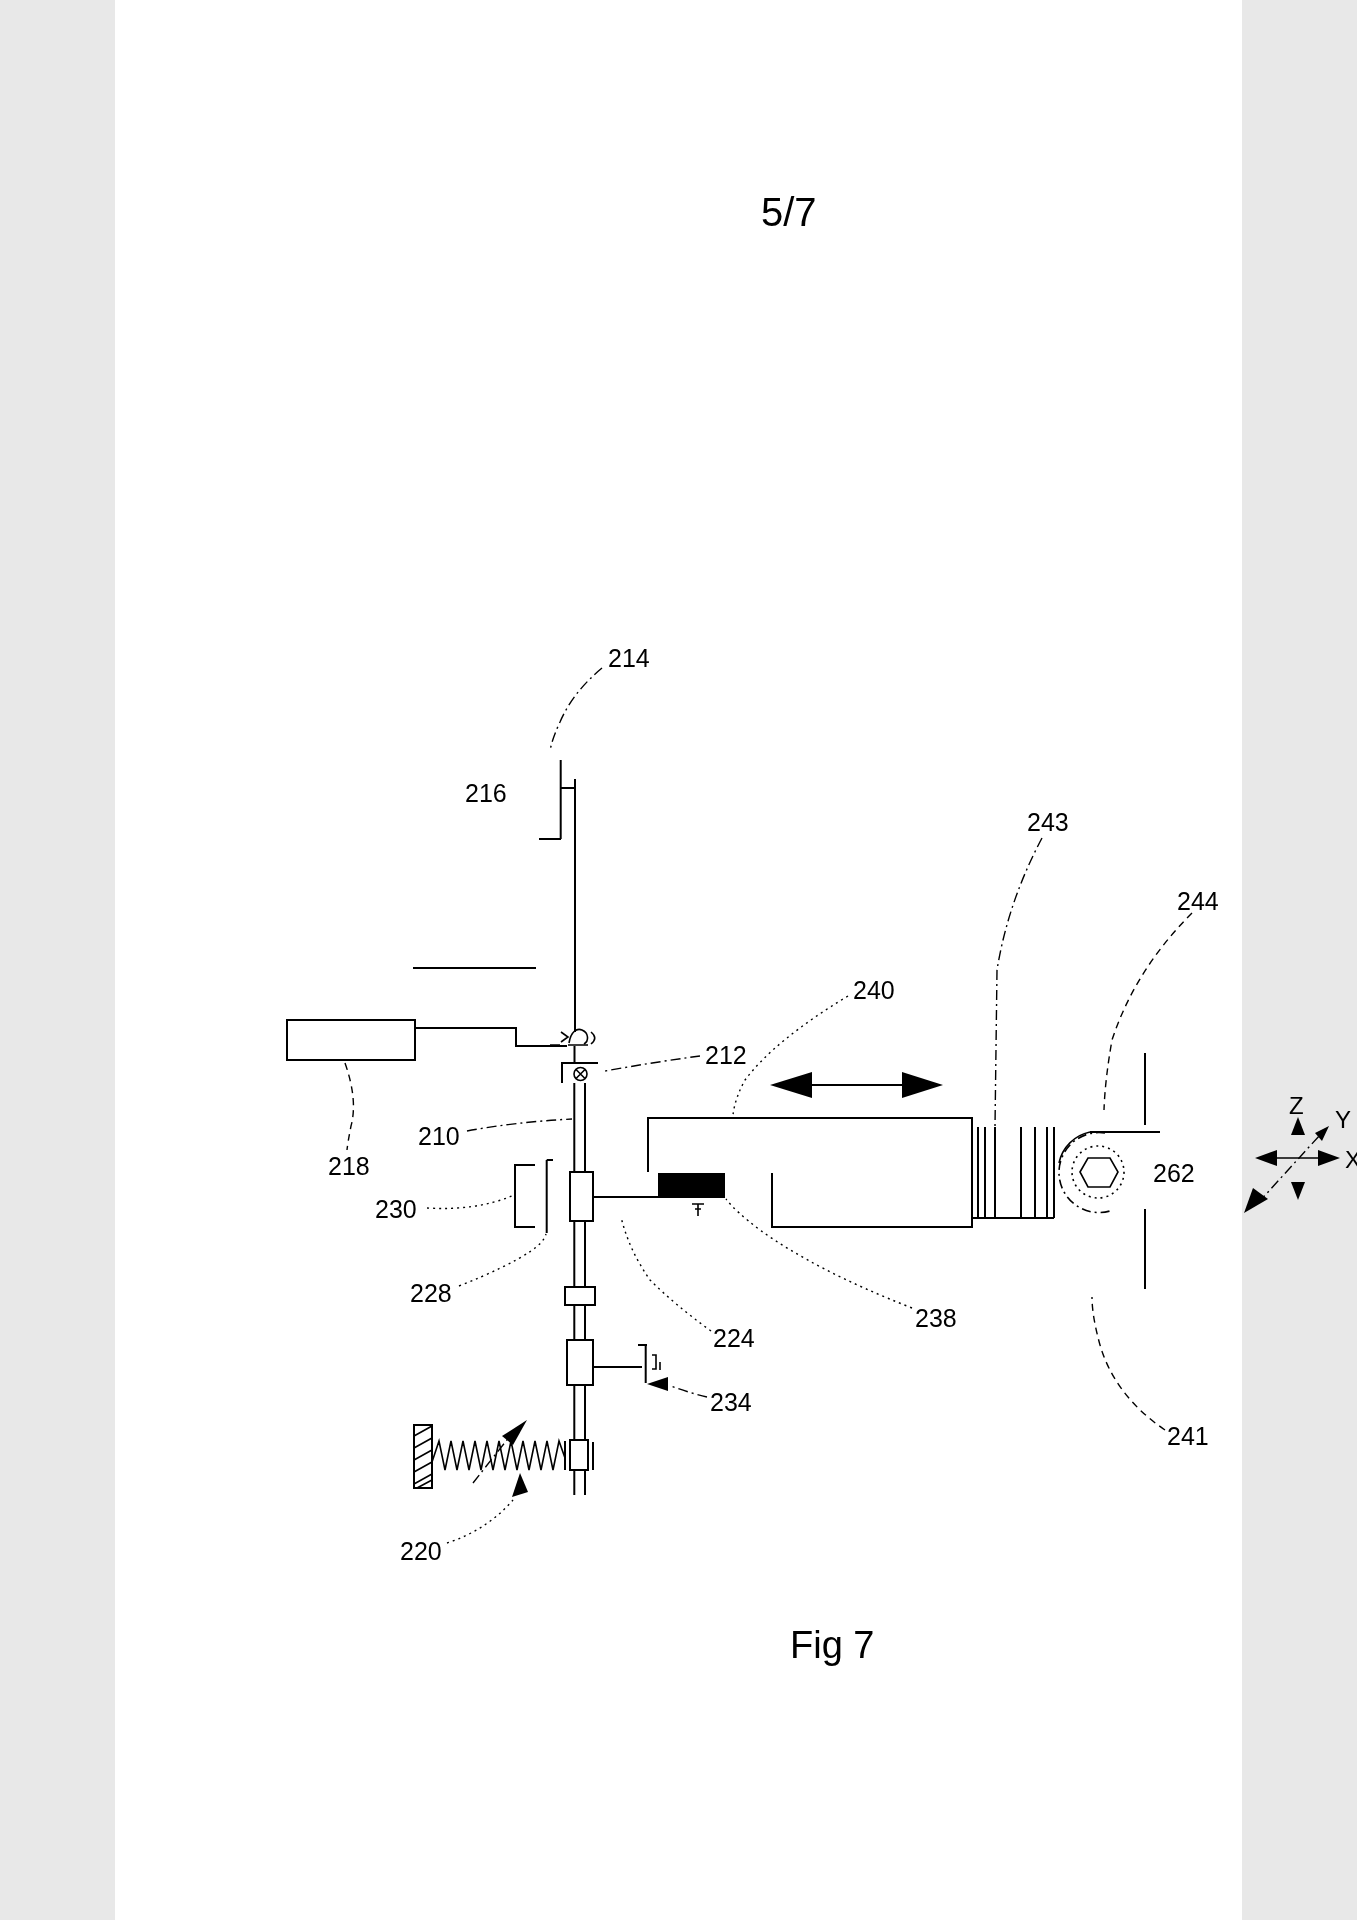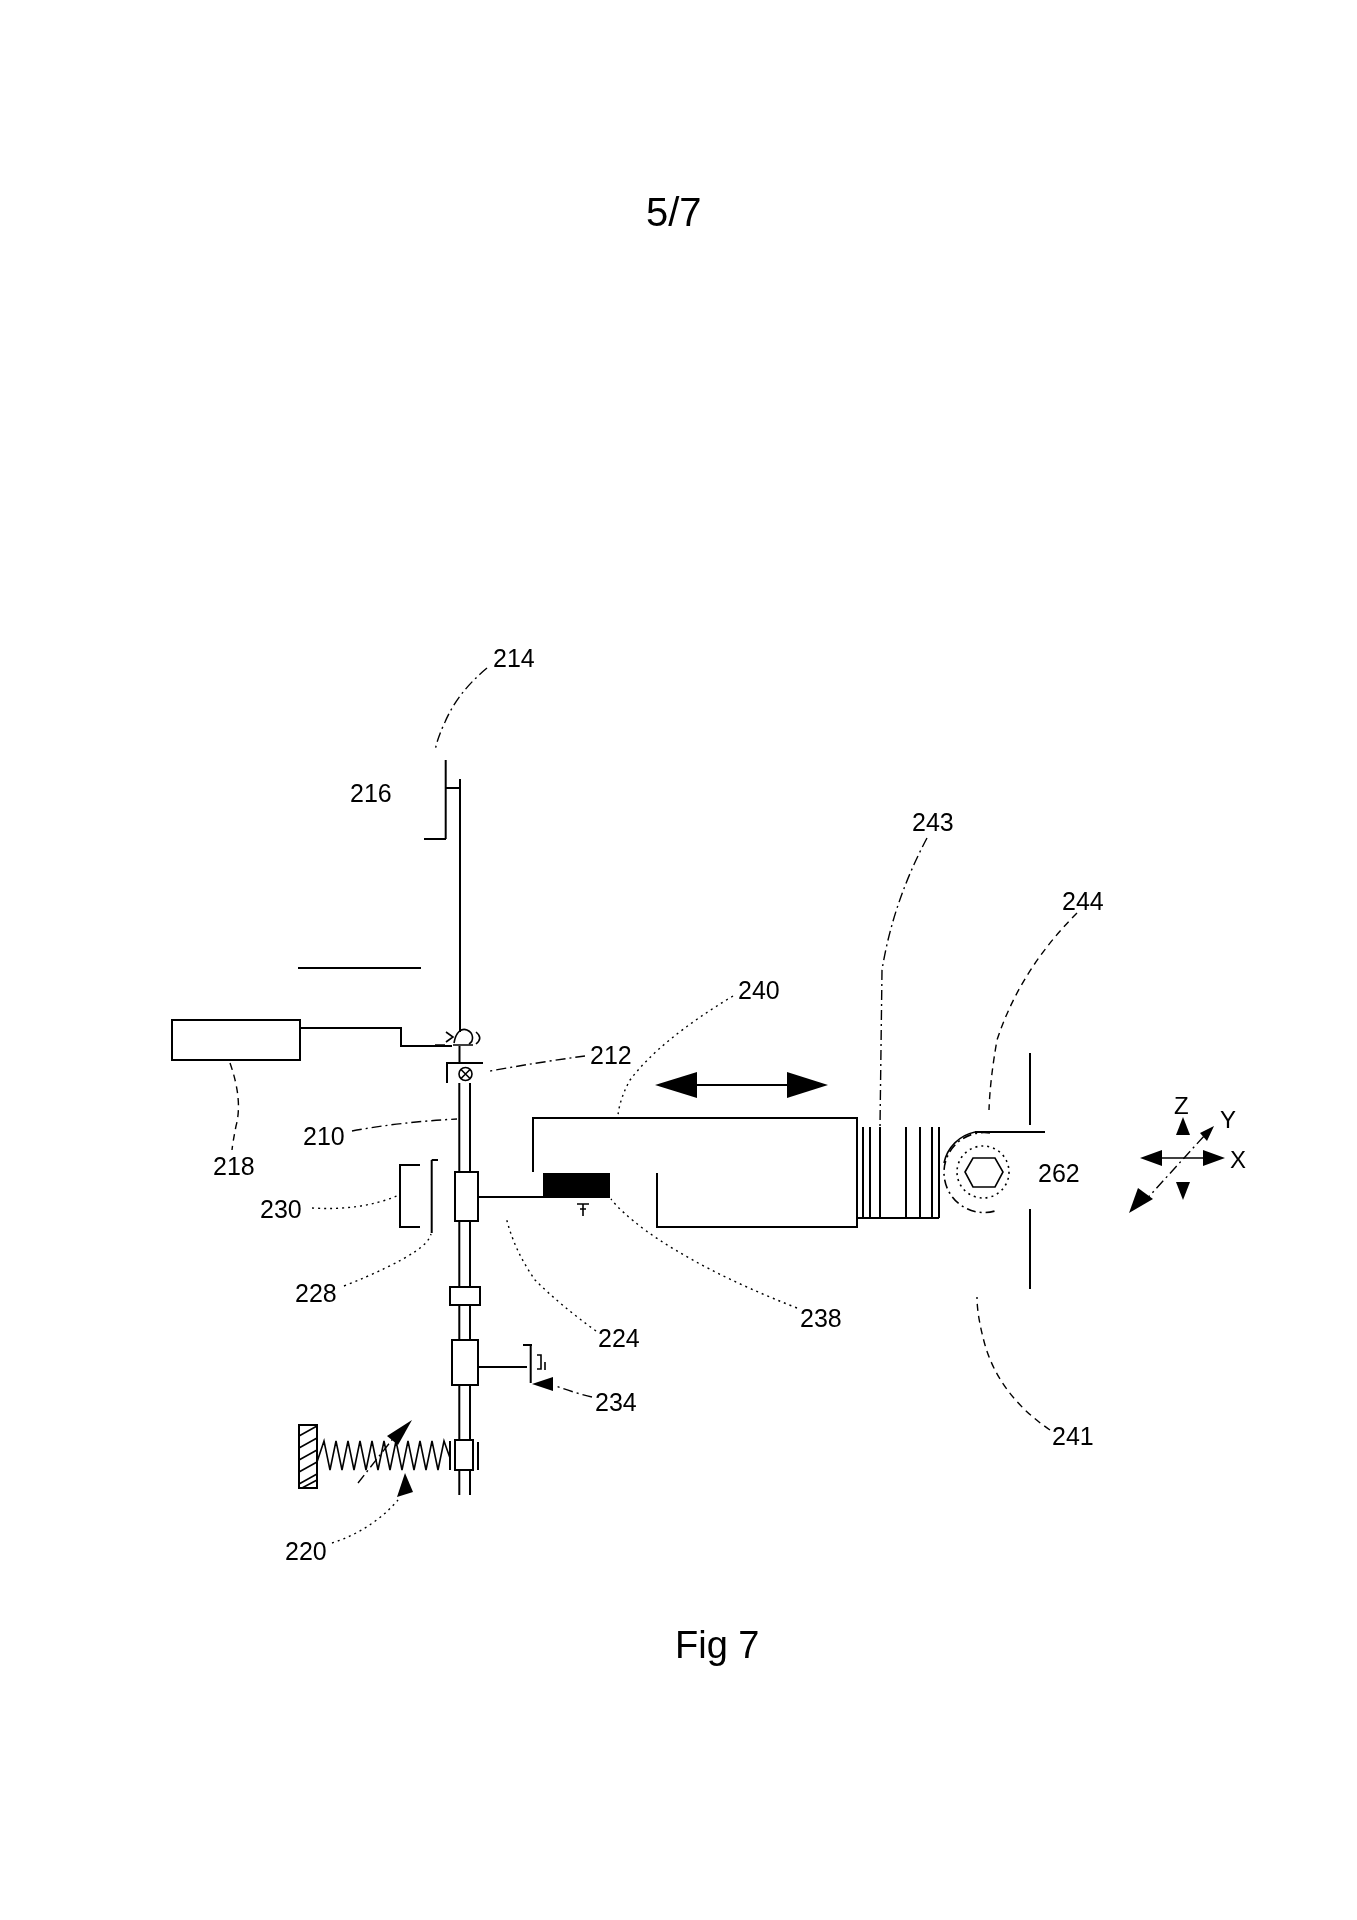--- a/index.html
+++ b/index.html
@@ -1,18 +1,18 @@
 <!DOCTYPE html>
 <html><head>
 <meta charset="utf-8">
 <style>
   html,body{margin:0;padding:0;background:#e8e8e8;}
   .sheet{
     position:relative;
-    width:1357px;height:1920px;
+    width:1127px;height:1920px;
     background:#ffffff;
     margin:0 auto;
     font-family:"Liberation Sans", sans-serif;
   }
   svg{position:absolute;left:0;top:0;}
   .ref-label{
     font-family:"Liberation Sans", sans-serif;
     font-size:25px;
     fill:#000000;
   }

